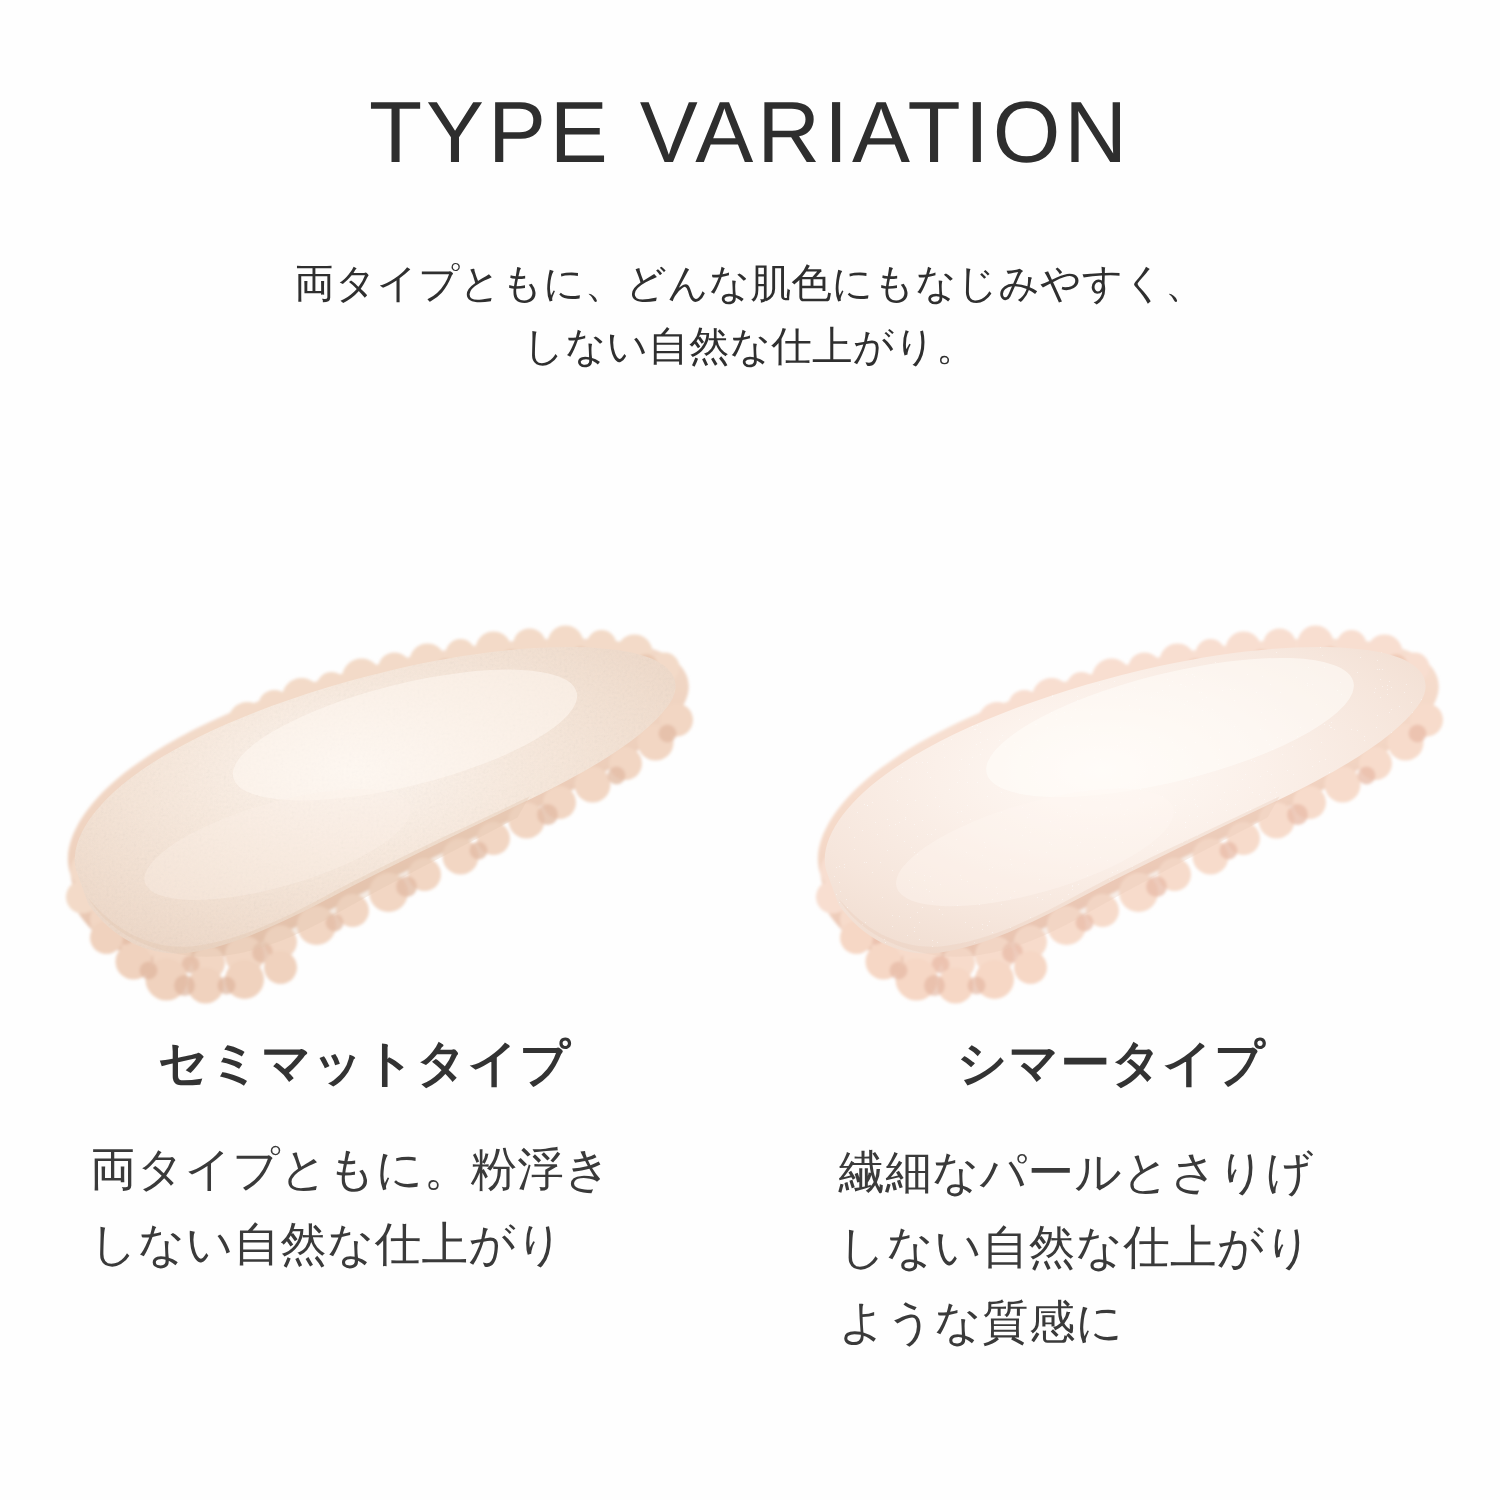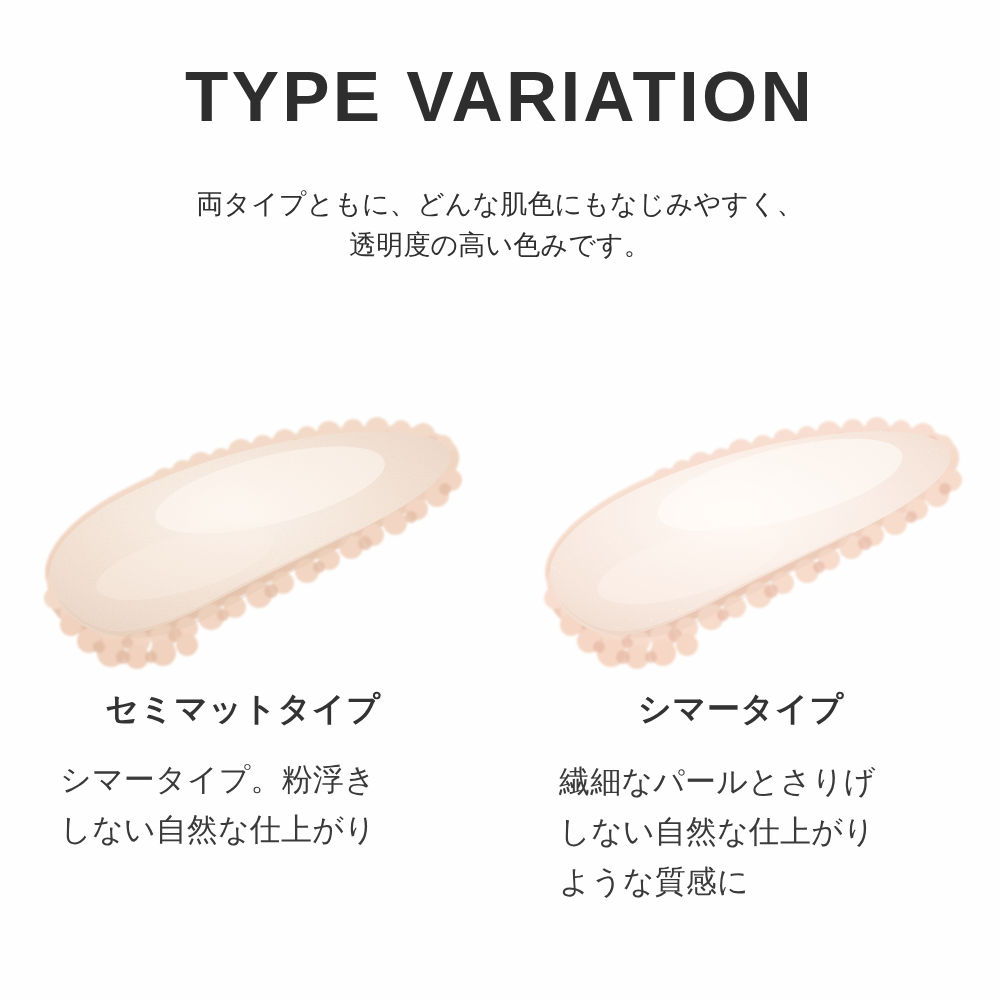--- a/index.html
+++ b/index.html
@@ -30,24 +30,24 @@
   }
   .subtitle {
     font-size: 27px;
     letter-spacing: 0.055em;
     color: #3a3a3a;
     font-weight: 400;
     line-height: 1.2;
     margin: 0;
   }
   .main-title {
-    font-size: 71px;
+    font-size: 58px;
     letter-spacing: 0.045em;
     color: #2e2e2e;
-    font-weight: 700;
+    font-weight: 400;
     line-height: 1.15;
     margin: 14px 0 0 0;
     white-space: nowrap;
   }
 
   
   .lead {
     margin: 46px 0 0 0;
     text-align: center;
     color: #2f2f2f;
@@ -123,21 +123,21 @@
 <body>
 
 <div class="page">
 
   <div class="header">
     <h1 class="main-title">TYPE VARIATION</h1>
   </div>
 
   <div class="lead">
     <span class="lead-line">両タイプともに、どんな肌色にもなじみやすく、</span>
-    <span class="lead-line">透明度の高い色みです。</span>
+    <span class="lead-line">しない自然な仕上がり。</span>
   </div>
 
   <div class="columns">
 
     <div class="column col-left">
 
       <div class="swatch-wrap">
         <svg class="swatch-svg" viewBox="0 0 470 290">
           <defs>
             <radialGradient id="mCenter" cx="46%" cy="40%" r="72%">
@@ -272,21 +272,21 @@
             <path fill="#e3c5b0" opacity="0.35" d="M44,214 C62,236 86,248 112,246 C142,243 174,228 208,209
                      C250,187 296,166 338,146 L330,160 C288,182 244,204 206,226
                      C172,245 140,256 110,252 C80,248 56,234 44,214 Z"></path>
           </g>
         </svg>
       </div>
 
       <div class="type-label">セミマットタイプ</div>
 
       <div class="type-desc">
-        <span class="desc-line">シマータイプ。粉浮き</span>
+        <span class="desc-line">両タイプともに。粉浮き</span>
         <span class="desc-line">しない自然な仕上がり</span>
       </div>
     </div>
 
     <div class="column col-right">
 
       <div class="swatch-wrap">
         <svg class="swatch-svg" viewBox="0 0 470 290">
           <defs>
             <radialGradient id="sCenter" cx="46%" cy="40%" r="72%">

